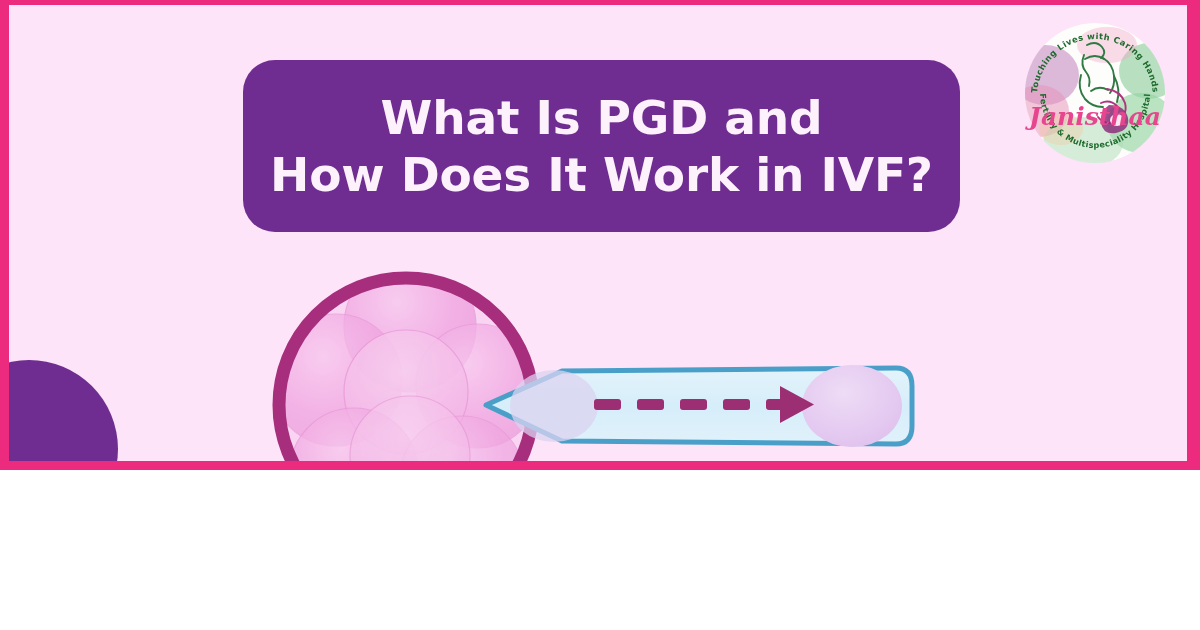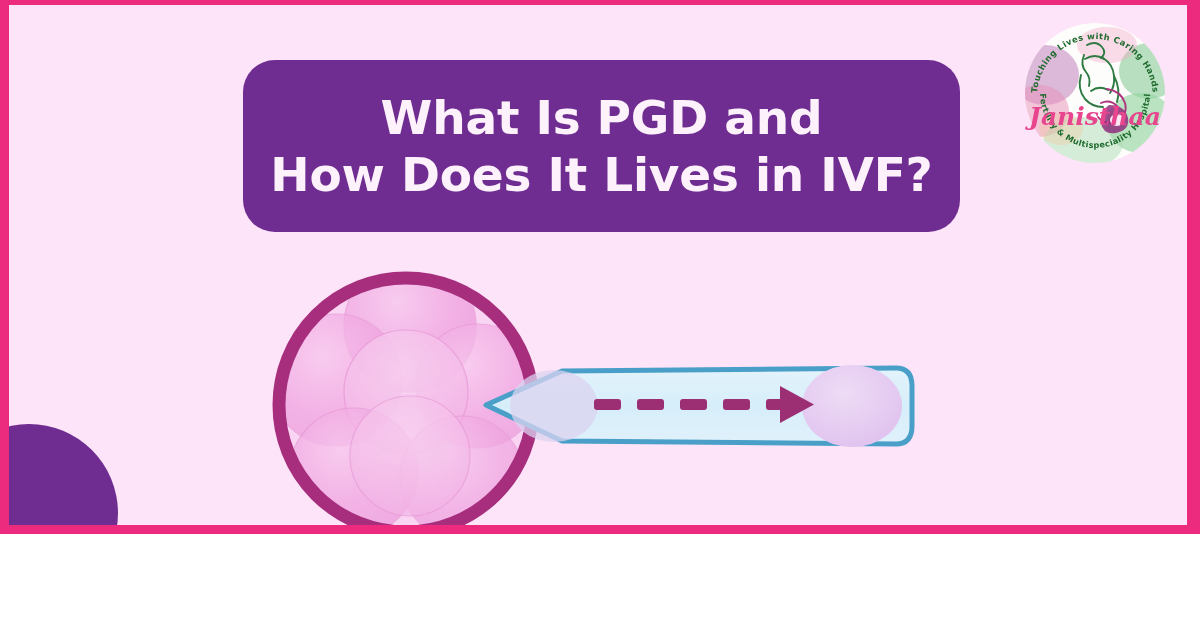--- a/index.html
+++ b/index.html
@@ -3,21 +3,21 @@
 <meta charset="utf-8">
 <style>
   html, body {
     margin: 0;
     padding: 0;
     background: #ffffff;
   }
   #canvas {
     position: relative;
     width: 1200px;
-    height: 534px;
+    height: 470px;
     background: #fde4f8;
     overflow: hidden;
     font-family: "Liberation Sans", sans-serif;
   }
 
   
   .border-left {
     position: absolute;
     left: 0; top: 0;
     width: 9px; height: 630px;
@@ -161,21 +161,21 @@
       <rect x="375" y="159" width="27" height="11" rx="3"></rect>
       <rect x="418" y="159" width="27" height="11" rx="3"></rect>
       <rect x="461" y="159" width="27" height="11" rx="3"></rect>
       <rect x="504" y="159" width="18" height="11" rx="3"></rect>
       <path d="M 518 146 L 552 164.5 L 518 183 Z"></path>
     </g>
   </svg>
 
   <div class="title-banner">
     <div class="title-line">What Is PGD and</div>
-    <div class="title-line">How Does It Lives in IVF?</div>
+    <div class="title-line">How Does It Work in IVF?</div>
   </div>
 
   <svg class="logo" viewBox="0 0 148 148" xmlns="http://www.w3.org/2000/svg">
     <defs>
       <clipPath id="logoClip">
           <circle cx="74" cy="74" r="70"></circle>
         </clipPath>
       <path id="arcTop" d="M 16 78 A 58 58 0 0 1 132 78" fill="none"></path>
       <path id="arcBottom" d="M 19 74 A 55 55 0 0 0 129 74" fill="none"></path>
     </defs>

